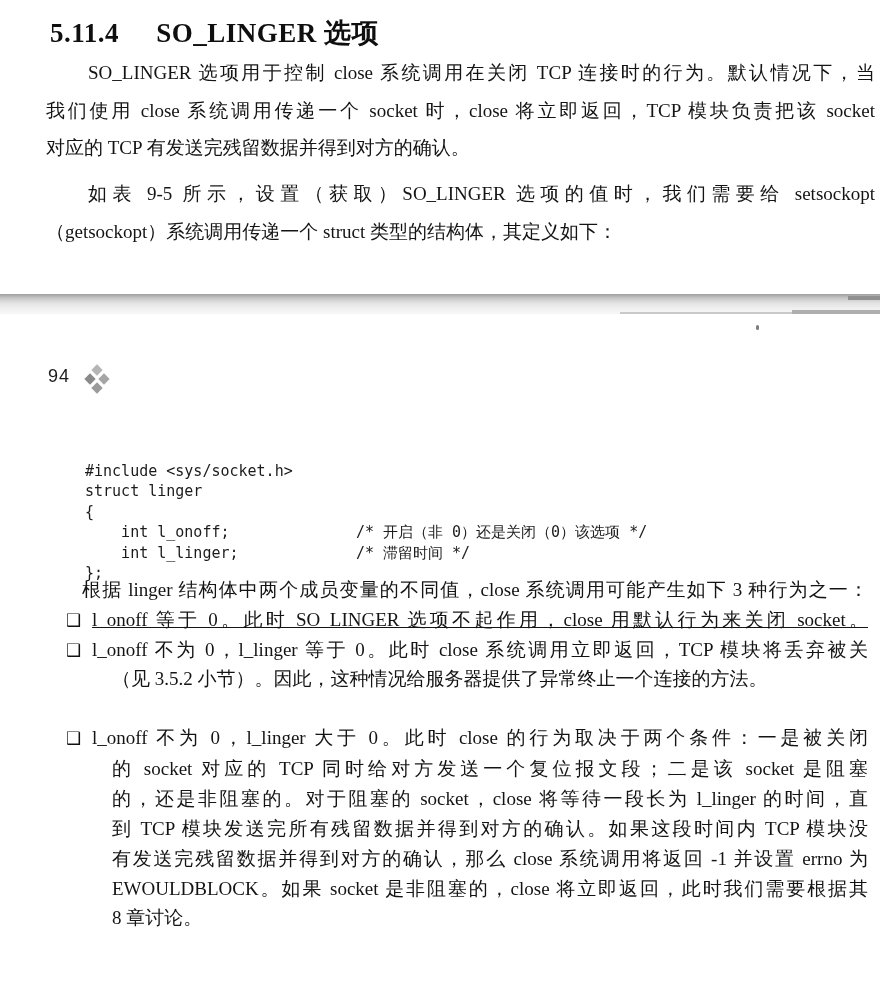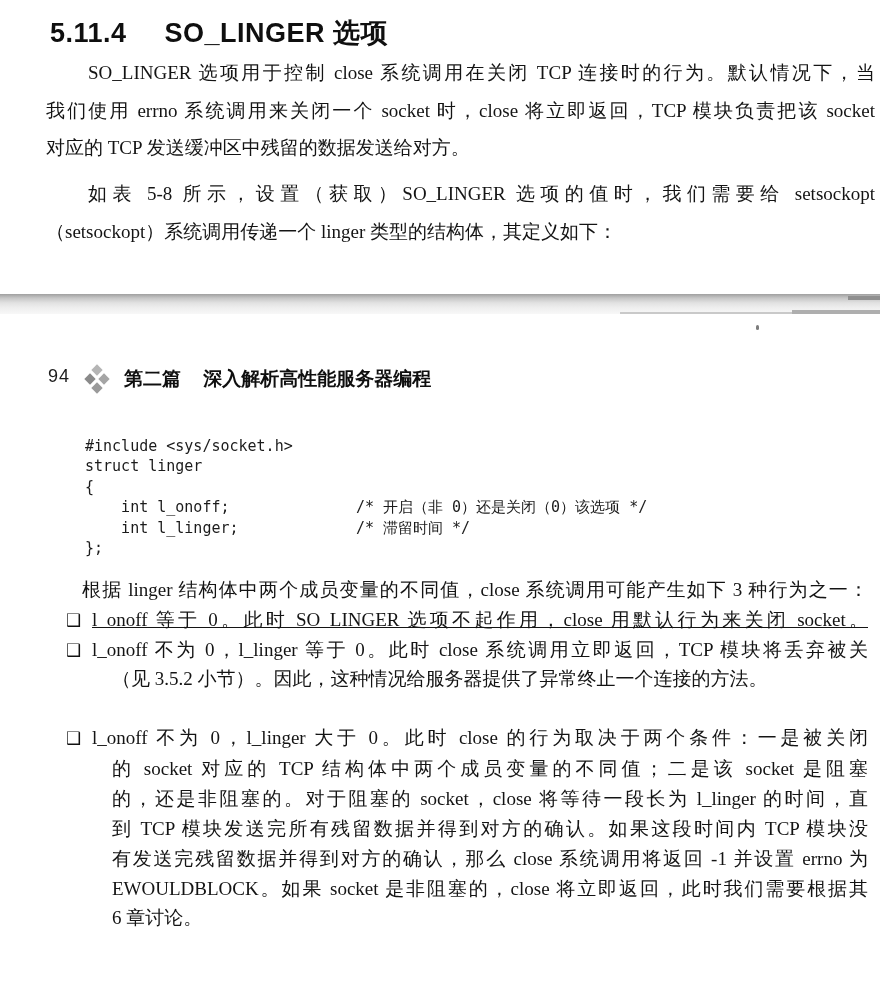--- a/index.html
+++ b/index.html
@@ -3,21 +3,21 @@
 <meta charset="utf-8">
 <style>
   html,body{margin:0;padding:0;background:#ffffff;}
   .page{
     position:relative;width:880px;height:982px;background:#ffffff;
     color:#141414;font-family:"Liberation Serif",serif;overflow:hidden;
   }
   
   .h1{
     position:absolute;left:50px;top:18px;margin:0;
-    font-family:Liberation Sans, sans-serif;font-weight:bold;
+    font-family:Liberation Serif, serif;font-weight:bold;
     font-size:27px;line-height:30px;color:#0f0f0f;letter-spacing:.5px;
   }
   .h1 .num{margin-right:30px;}
   
   .ln{white-space:normal;}
   .ln.j{text-align:justify;text-align-last:justify;}
   
   .para{position:absolute;left:46px;width:829px;font-size:19px;line-height:37.5px;}
   .p1{top:54px;}
   .p2{top:175px;}
@@ -41,21 +41,21 @@
   .orn{position:relative;display:inline-block;width:22px;height:26px;margin:0 16px 0 16px;}
   .orn i{position:absolute;width:8px;height:8px;transform:rotate(45deg);}
   .orn .d-top{left:7px;top:0;background:#b5b5b5;}
   .orn .d-left{left:0;top:9px;background:#8a8a8a;}
   .orn .d-right{left:14px;top:9px;background:#a5a5a5;}
   .orn .d-bottom{left:7px;top:18px;background:#9a9a9a;}
   .part{font-weight:bold;font-size:19px;color:#0f0f0f;}
   .part .plabel{margin-right:17px;}
   
   .code{
-    position:absolute;left:85px;top:436px;
+    position:absolute;left:85px;top:461px;
     font-family:"DejaVu Sans Mono",monospace;font-size:15px;line-height:20.4px;color:#1b1b1b;
   }
   .code .ln{white-space:pre;}
   
   .intro{position:absolute;left:82px;top:575px;width:786px;font-size:19px;line-height:29px;}
   .bullet{
     position:absolute;left:66px;width:802px;box-sizing:border-box;padding-left:46px;
     font-size:19px;line-height:29px;
   }
   .bullet .ln:first-child{text-indent:-46px;}
@@ -72,46 +72,42 @@
 
 <div class="page">
 
   <h1 class="h1">
     <span class="num">5.11.4</span>
     <span class="ttl">SO_LINGER 选项</span>
   </h1>
 
   <div class="para p1">
       <div class="ln j">SO_LINGER 选项用于控制 close 系统调用在关闭 TCP 连接时的行为。默认情况下，当</div>
-      <div class="ln j">我们使用 errno 系统调用来关闭一个 socket 时，close 将立即返回，TCP 模块负责把该 socket</div>
-      <div class="ln">对应的 TCP 发送缓冲区中残留的数据发送给对方。</div>
+      <div class="ln j">我们使用 close 系统调用传递一个 socket 时，close 将立即返回，TCP 模块负责把该 socket</div>
+      <div class="ln">对应的 TCP 有发送完残留数据并得到对方的确认。</div>
     </div>
 
   <div class="para p2">
-      <div class="ln j">如表 5-8 所示，设置（获取）SO_LINGER 选项的值时，我们需要给 setsockopt</div>
-      <div class="ln">（setsockopt）系统调用传递一个 linger 类型的结构体，其定义如下：</div>
+      <div class="ln j">如表 9-5 所示，设置（获取）SO_LINGER 选项的值时，我们需要给 setsockopt</div>
+      <div class="ln">（getsockopt）系统调用传递一个 struct 类型的结构体，其定义如下：</div>
     </div>
 
   <div class="seam"></div>
   <div class="seam-line1"></div>
   <div class="seam-line2"></div>
   <div class="seam-smudge"></div>
   <div class="speck"></div>
 
   <div class="runhead">
     <span class="pn">94</span>
     <span class="orn">
       <i class="d-top"></i>
         <i class="d-left"></i>
         <i class="d-right"></i>
         <i class="d-bottom"></i>
-    </span>
-    <span class="part">
-      <span class="plabel">第二篇</span>
-      <span>深入解析高性能服务器编程</span>
     </span>
   </div>
 
   <div class="code">
       <div class="ln">#include &lt;sys/socket.h&gt;</div>
       <div class="ln">struct linger</div>
       <div class="ln">{</div>
       <div class="ln">    int l_onoff;              /* 开启（非 0）还是关闭（0）该选项 */</div>
       <div class="ln">    int l_linger;             /* 滞留时间 */</div>
       <div class="ln">};</div>
@@ -125,21 +121,21 @@
       <div class="ln j"><span class="bg">❑</span>l_onoff 等于 0。此时 SO_LINGER 选项不起作用，close 用默认行为来关闭 socket。</div>
     </div>
 
   <div class="bullet b2">
       <div class="ln j"><span class="bg">❑</span>l_onoff 不为 0，l_linger 等于 0。此时 close 系统调用立即返回，TCP 模块将丢弃被关</div>
       <div class="ln">（见 3.5.2 小节）。因此，这种情况给服务器提供了异常终止一个连接的方法。</div>
     </div>
 
   <div class="bullet b3">
       <div class="ln j"><span class="bg">❑</span>l_onoff 不为 0，l_linger 大于 0。此时 close 的行为取决于两个条件：一是被关闭</div>
-      <div class="ln j">的 socket 对应的 TCP 结构体中两个成员变量的不同值；二是该 socket 是阻塞</div>
+      <div class="ln j">的 socket 对应的 TCP 同时给对方发送一个复位报文段；二是该 socket 是阻塞</div>
       <div class="ln j">的，还是非阻塞的。对于阻塞的 socket，close 将等待一段长为 l_linger 的时间，直</div>
       <div class="ln j">到 TCP 模块发送完所有残留数据并得到对方的确认。如果这段时间内 TCP 模块没</div>
       <div class="ln j">有发送完残留数据并得到对方的确认，那么 close 系统调用将返回 -1 并设置 errno 为</div>
       <div class="ln j">EWOULDBLOCK。如果 socket 是非阻塞的，close 将立即返回，此时我们需要根据其</div>
-      <div class="ln">6 章讨论。</div>
+      <div class="ln">8 章讨论。</div>
     </div>
 
 </div>
 
 </body></html>

